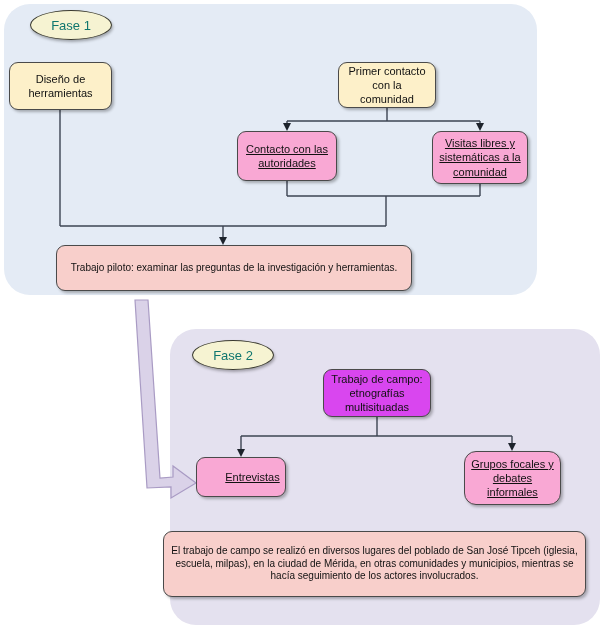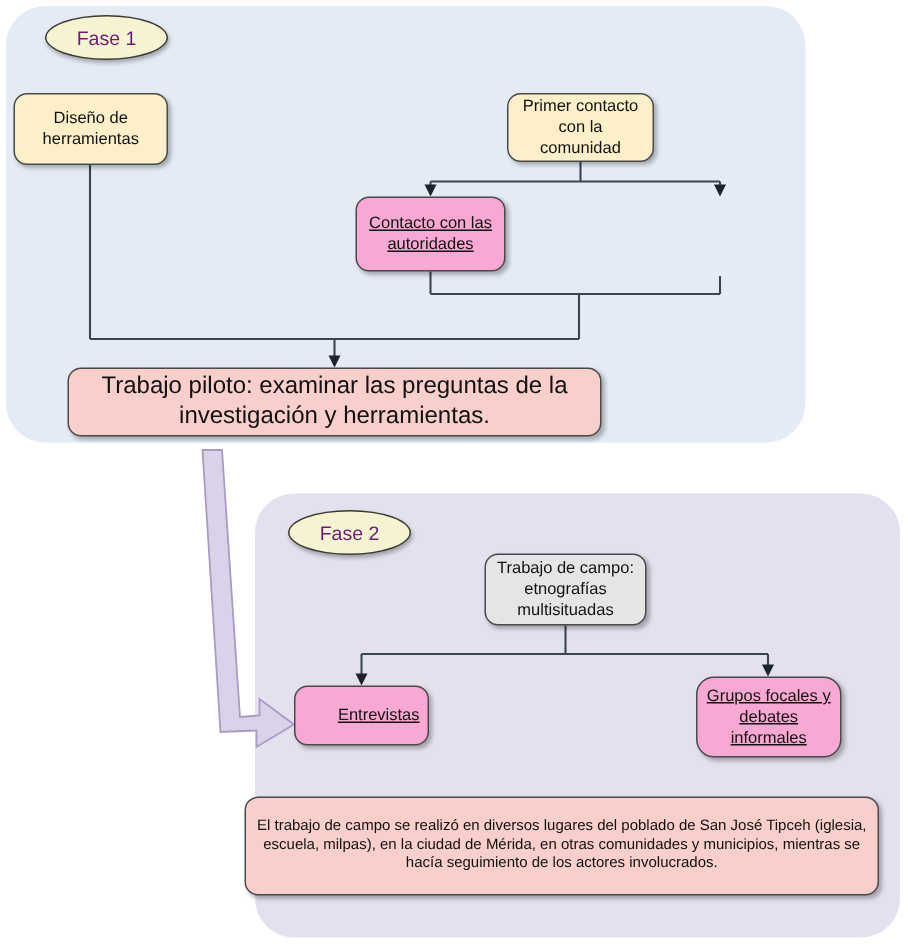--- a/index.html
+++ b/index.html
@@ -40,21 +40,21 @@
   }
   .phase-badge {
     position: absolute;
     background: #f6f3d2;
     border: 1.6px solid #3a3a30;
     border-radius: 50%;
     display: flex;
     align-items: center;
     justify-content: center;
     font-size: 13px;
-    color: #701a75;
+    color: #0f766e;
     box-shadow: 1px 2px 3px rgba(0,0,0,0.30);
   }
   #phase1-badge {
     left: 30px;
     top: 10px;
     width: 80px;
     height: 28px;
   }
   #phase2-badge {
     left: 192px;
@@ -73,28 +73,28 @@
     font-size: 11px;
     line-height: 1.28;
     color: #111111;
     box-sizing: border-box;
     padding: 2px 5px;
     box-shadow: 2px 2px 3px rgba(0,0,0,0.28);
   }
   .node.cream   { background: #fdf0c9; }
   .node.peach   { background: #f9a8d4; text-decoration: underline; }
   .node.pink    { background: #f8cfcb; }
-  .node.yellowy { background: #e5e5e5; }
+  .node.yellowy { background: #d946ef; }
 
   #n-diseno        { left: 9px;   top: 62px;  width: 103px; height: 48px; }
   #n-primer        { left: 338px; top: 62px;  width: 98px;  height: 46px; }
   #n-contacto-aut  { left: 237px; top: 131px; width: 100px; height: 50px; }
   #n-visitas       { left: 432px; top: 131px; width: 96px;  height: 53px; }
-  #n-trabajo-pil   { left: 45px;  top: 245px; width: 356px; height: 46px;
-                     font-size: 16px; }
+  #n-trabajo-pil   { left: 56px;  top: 245px; width: 356px; height: 46px;
+                     font-size: 10px; }
   #n-trabajo-campo { left: 323px; top: 369px; width: 108px; height: 48px; }
   #n-entrevistas   { left: 196px; top: 457px; width: 90px;  height: 40px; padding-left: 28px; }
   #n-grupos        { left: 464px; top: 451px; width: 97px;  height: 54px; border-radius: 12px; }
   #n-resumen       { left: 163px; top: 531px; width: 423px; height: 66px;
                      font-size: 10px; }
 
   svg.edges {
     position: absolute;
     left: 0; top: 0;
     width: 605px;
@@ -176,20 +176,23 @@
   </div>
 
   <div class="node cream" id="n-primer">
     <span>Primer contacto<br>con la comunidad</span>
   </div>
 
   <div class="node peach" id="n-contacto-aut">
     <span>Contacto con las<br>autoridades</span>
   </div>
 
+  <div class="node peach" id="n-visitas">
+    <span>Visitas libres y<br>sistemáticas a la<br>comunidad</span>
+  </div>
 
   <div class="node pink" id="n-trabajo-pil">
     <span>Trabajo piloto: examinar las preguntas de la investigación y herramientas.</span>
   </div>
 
   <div class="node yellowy" id="n-trabajo-campo">
     <span>Trabajo de campo:<br>etnografías<br>multisituadas</span>
   </div>
 
   <div class="node peach" id="n-entrevistas">

